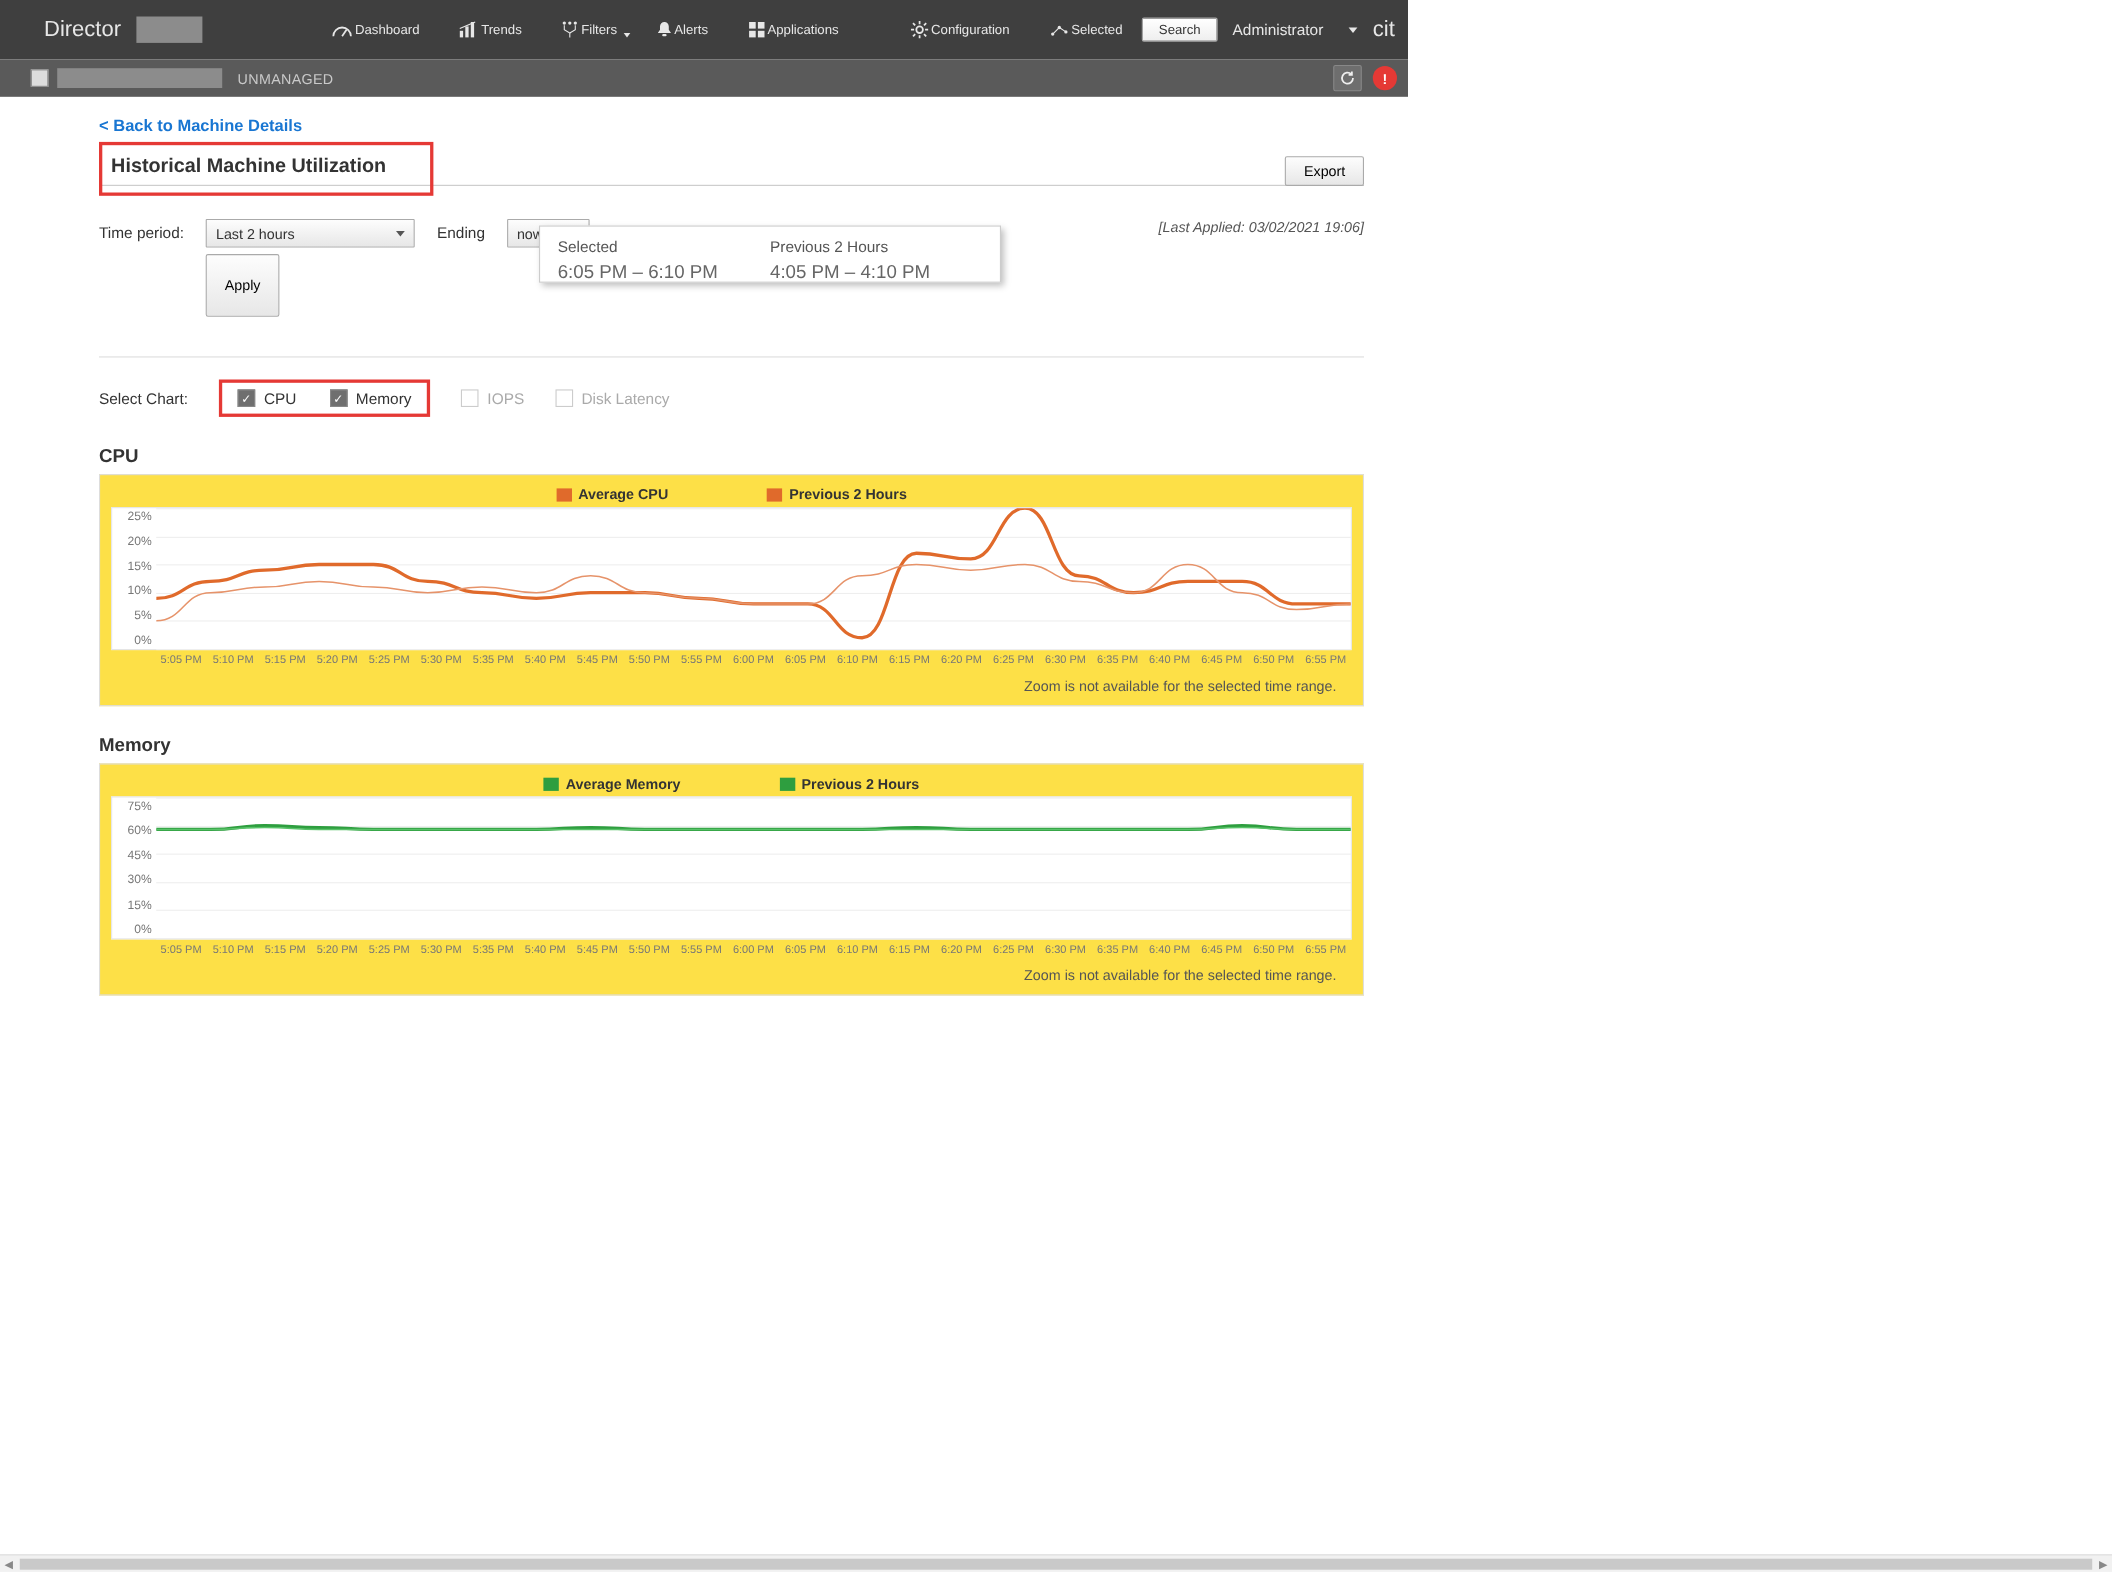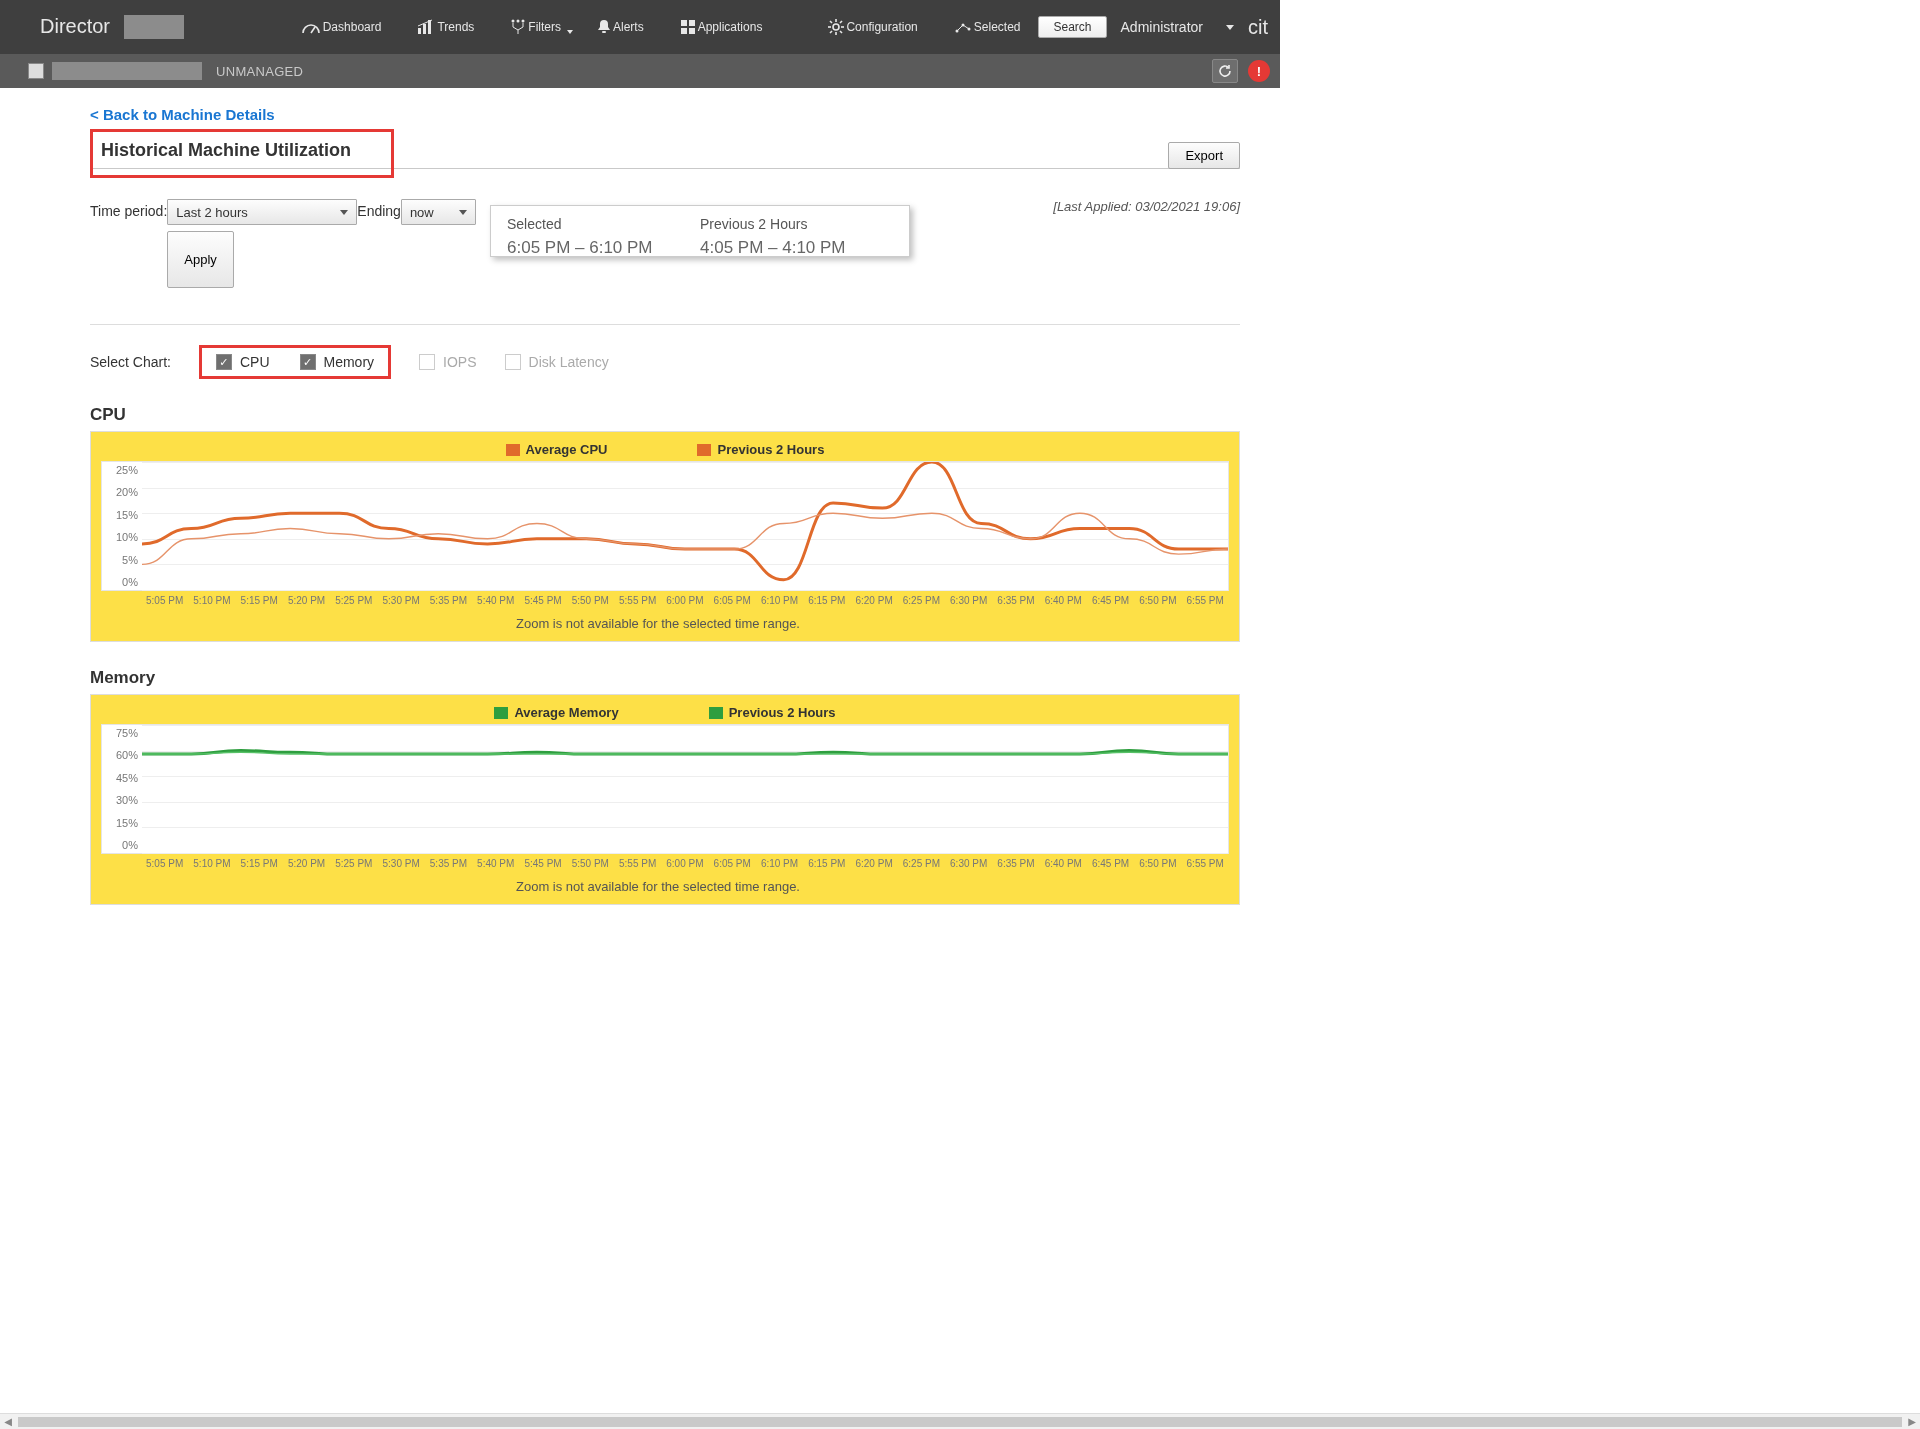--- a/index.html
+++ b/index.html
@@ -26,21 +26,21 @@
   .alert-badge { width:22px; height:22px; border-radius:50%; background:#e53935; color:#fff; display:flex; align-items:center; justify-content:center; font-weight:bold;}
   
   .content { padding: 18px 40px 40px 90px; }
   .back-link { color:#1976d2; font-size:15px; font-weight:600; cursor:pointer; display:inline-block; margin-bottom:6px;}
   .page-title-row { display:flex; align-items:center;}
   .title-box { border:3px solid #e53935; padding: 8px 40px 14px 8px; display:inline-block; margin-bottom:4px;}
   .page-title { font-size:18px; font-weight:600; color:#333;}
   .title-underline { border-bottom:1px solid #c9c9c9; margin: -14px 0 30px 0;}
   .export-btn { margin-left:auto; background:linear-gradient(#fdfdfd,#e7e7e7); border:1px solid #aaa; padding:5px 16px; border-radius:2px; font-size:13px; cursor:pointer;}
   
-  .filter-row { display:flex; align-items:flex-start; position:relative;}
+  .filter-row { display:flex; align-items:flex-start; gap:20px; position:relative;}
   .filter-label { font-size:14px; color:#333; padding-top:4px;}
   .dropdown { display:inline-flex; align-items:center; justify-content:space-between; border:1px solid #aaa; background:linear-gradient(#fdfdfd,#e7e7e7); height:26px; padding:0 8px; font-size:13px; cursor:pointer; border-radius:1px;}
   .dropdown.wide { width:190px;}
   .dropdown.small { width:75px;}
   .caret-down { width:0;height:0;border-left:4px solid transparent;border-right:4px solid transparent;border-top:5px solid #555; margin-left:6px;}
   .apply-btn { background:linear-gradient(#fdfdfd,#e7e7e7); border:1px solid #aaa; padding:20px 16px; border-radius:2px; font-size:13px; cursor:pointer; margin-top:6px;}
   .last-applied { margin-left:auto; font-style:italic; color:#555; font-size:13px;}
   
   .popup { position:absolute; left:400px; top:6px; width:420px; height:52px; background:#fff; border:1px solid #ccc; box-shadow: 3px 3px 6px rgba(0,0,0,0.25); padding:10px 16px; display:flex; overflow:hidden;}
   .popup-col { flex:1;}
@@ -60,21 +60,21 @@
   .chart-box { border:1px solid #ddd; background:#fde047; padding:10px 10px 8px 10px;}
   .legend { display:flex; justify-content:center; gap:90px; font-size:13px; font-weight:600; margin-bottom:4px;}
   .legend-item { display:flex; align-items:center; gap:6px;}
   .swatch { width:14px; height:12px; display:inline-block;}
   .plot-wrap { background:#fff; border:1px solid #e5e5e5; display:flex; }
   .y-axis { display:flex; flex-direction:column; justify-content:space-between; padding:2px 4px 2px 0; font-size:11px; color:#777; text-align:right; width:40px;}
   .plot { flex:1; position:relative; }
   .grid-line { position:absolute; left:0; right:0; border-top:1px solid #eee;}
   .x-axis { display:flex; padding:4px 0 0 40px; font-size:10px; color:#777;}
   .x-tick { flex:1; text-align:center; white-space:nowrap;}
-  .zoom-note { text-align:center; font-size:13px; color:#555; padding:10px 14px 2px 0;}
+  .zoom-note { text-align:right; font-size:13px; color:#555; padding:10px 14px 2px 0;}
   svg.lines { position:absolute; inset:0; width:100%; height:100%;}
   .hscroll { position:fixed; bottom:0; left:0; right:0; height:16px; background:#f1f1f1; border-top:1px solid #ddd; display:flex; align-items:center;}
   .hscroll .arrow { width:16px; height:16px; display:flex; align-items:center; justify-content:center; color:#888; cursor:pointer; font-size:10px;}
   .hscroll .track { flex:1; height:10px; background:#c9c9c9; margin:0 2px;}
 </style>
 </head>
 <body>
 
 <div class="topbar">
   <div class="brand">

